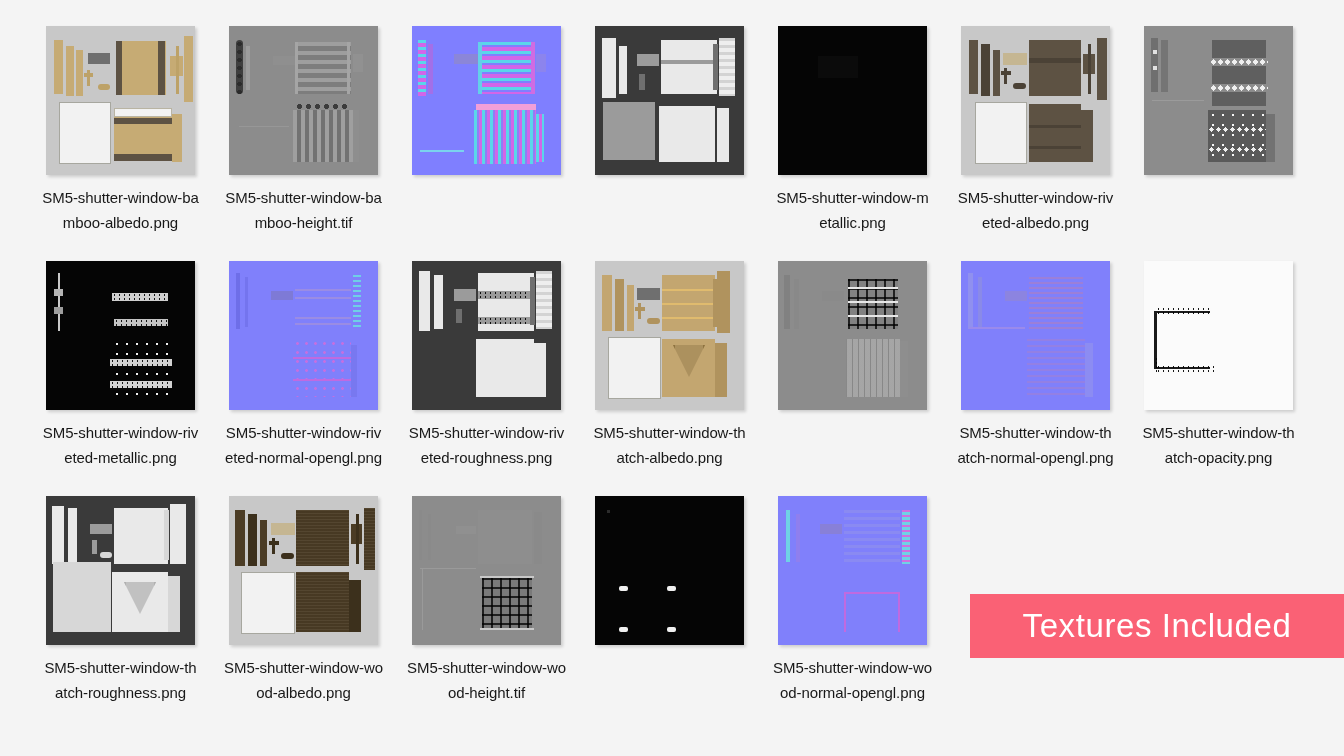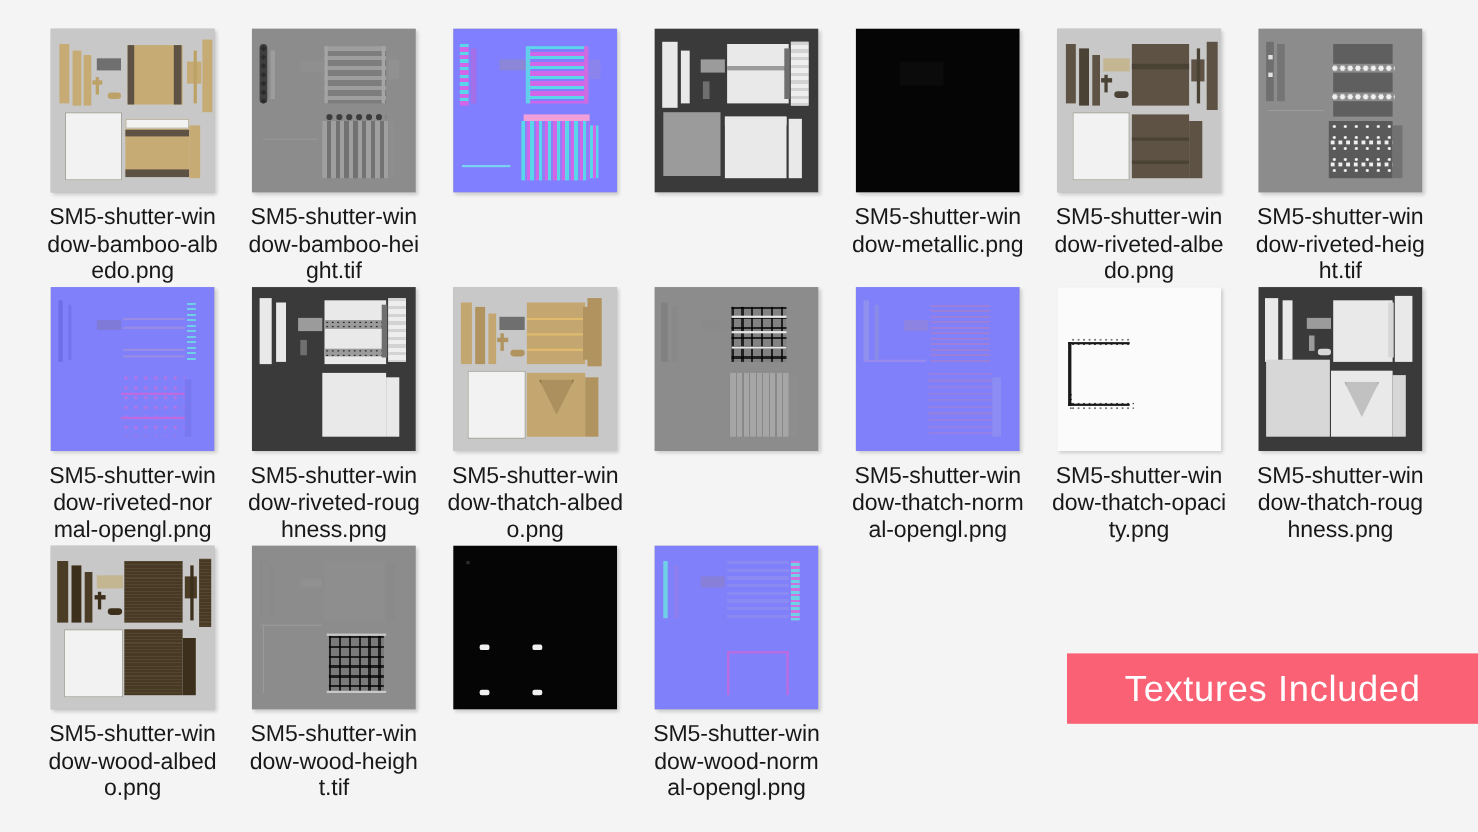--- a/index.html
+++ b/index.html
@@ -48,21 +48,21 @@
     position: absolute;
     inset: 0;
     width: 100%;
     height: 100%;
   }
 
   .caption {
     margin-top: 11px;
     width: 160px;
     text-align: center;
-    font-size: 21px;
+    font-size: 15px;
     line-height: 24.5px;
     color: #181818;
     letter-spacing: -0.1px;
     word-break: break-all;
     font-family: "Liberation Sans", sans-serif;
   }
 
   
   #banner {
     position: absolute;
@@ -301,23 +301,37 @@
         <div class="slab" style="left:68px;top:40px;width:54px;height:18px;background:#5f5f5f;"></div>
         <div class="slab" style="left:66px;top:58px;width:58px;height:8px;background-image:radial-gradient(#efefef 2.2px,transparent 2.4px);background-size:7px 8px;"></div>
         <div class="slab" style="left:68px;top:66px;width:54px;height:14px;background:#5f5f5f;"></div>
         <div class="slab dots-light" style="left:64px;top:84px;width:58px;height:52px;background-color:#5a5a5a;"></div>
         <div class="slab" style="left:64px;top:100px;width:58px;height:6px;background-image:radial-gradient(#efefef 2px,transparent 2.2px);background-size:7px 7px;"></div>
         <div class="slab" style="left:64px;top:120px;width:58px;height:6px;background-image:radial-gradient(#efefef 2px,transparent 2.2px);background-size:7px 7px;"></div>
         <div class="slab" style="left:122px;top:88px;width:9px;height:48px;background:#727272;"></div>
         <div class="slab" style="left:8px;top:74px;width:52px;height:1px;background:#9b9b9b;"></div>
       </div>
     </div>
-    <div class="caption">SM5-shutter-window-riveted-height.tif</div>
-  </div>
-
+  </div>
+
+  <div class="cell">
+    <div class="thumb-wrap">
+      <div class="thumb bg-black">
+        <div class="slab" style="left:12px;top:12px;width:2px;height:58px;background:#c9c9c9;"></div>
+        <div class="slab" style="left:8px;top:28px;width:9px;height:7px;background:#b4b4b4;"></div>
+        <div class="slab" style="left:8px;top:46px;width:9px;height:7px;background:#9d9d9d;"></div>
+        <div class="slab speck" style="left:66px;top:32px;width:56px;height:8px;background-color:#cfcfcf;"></div>
+        <div class="slab speck" style="left:68px;top:58px;width:54px;height:7px;background-color:#c4c4c4;"></div>
+        <div class="slab dots-light" style="left:66px;top:78px;width:58px;height:58px;"></div>
+        <div class="slab speck" style="left:64px;top:98px;width:62px;height:7px;background-color:#d2d2d2;"></div>
+        <div class="slab speck" style="left:64px;top:120px;width:62px;height:7px;background-color:#d2d2d2;"></div>
+      </div>
+    </div>
+    <div class="caption">SM5-shutter-window-riveted-metallic.png</div>
+  </div>
 
   <div class="cell">
     <div class="thumb-wrap">
       <div class="thumb bg-normal2">
         <div class="slab" style="left:7px;top:12px;width:4px;height:56px;background:#6e6ee8;"></div>
         <div class="slab" style="left:16px;top:16px;width:3px;height:50px;background:#7474ee;"></div>
         <div class="slab" style="left:42px;top:30px;width:22px;height:9px;background:#7e7ad6;"></div>
         <div class="slab" style="left:66px;top:28px;width:56px;height:2px;background:#9a8ce4;"></div>
         <div class="slab" style="left:66px;top:36px;width:56px;height:2px;background:#9a8ce4;"></div>
         <div class="slab" style="left:66px;top:56px;width:56px;height:2px;background:#9a8ce4;"></div>

